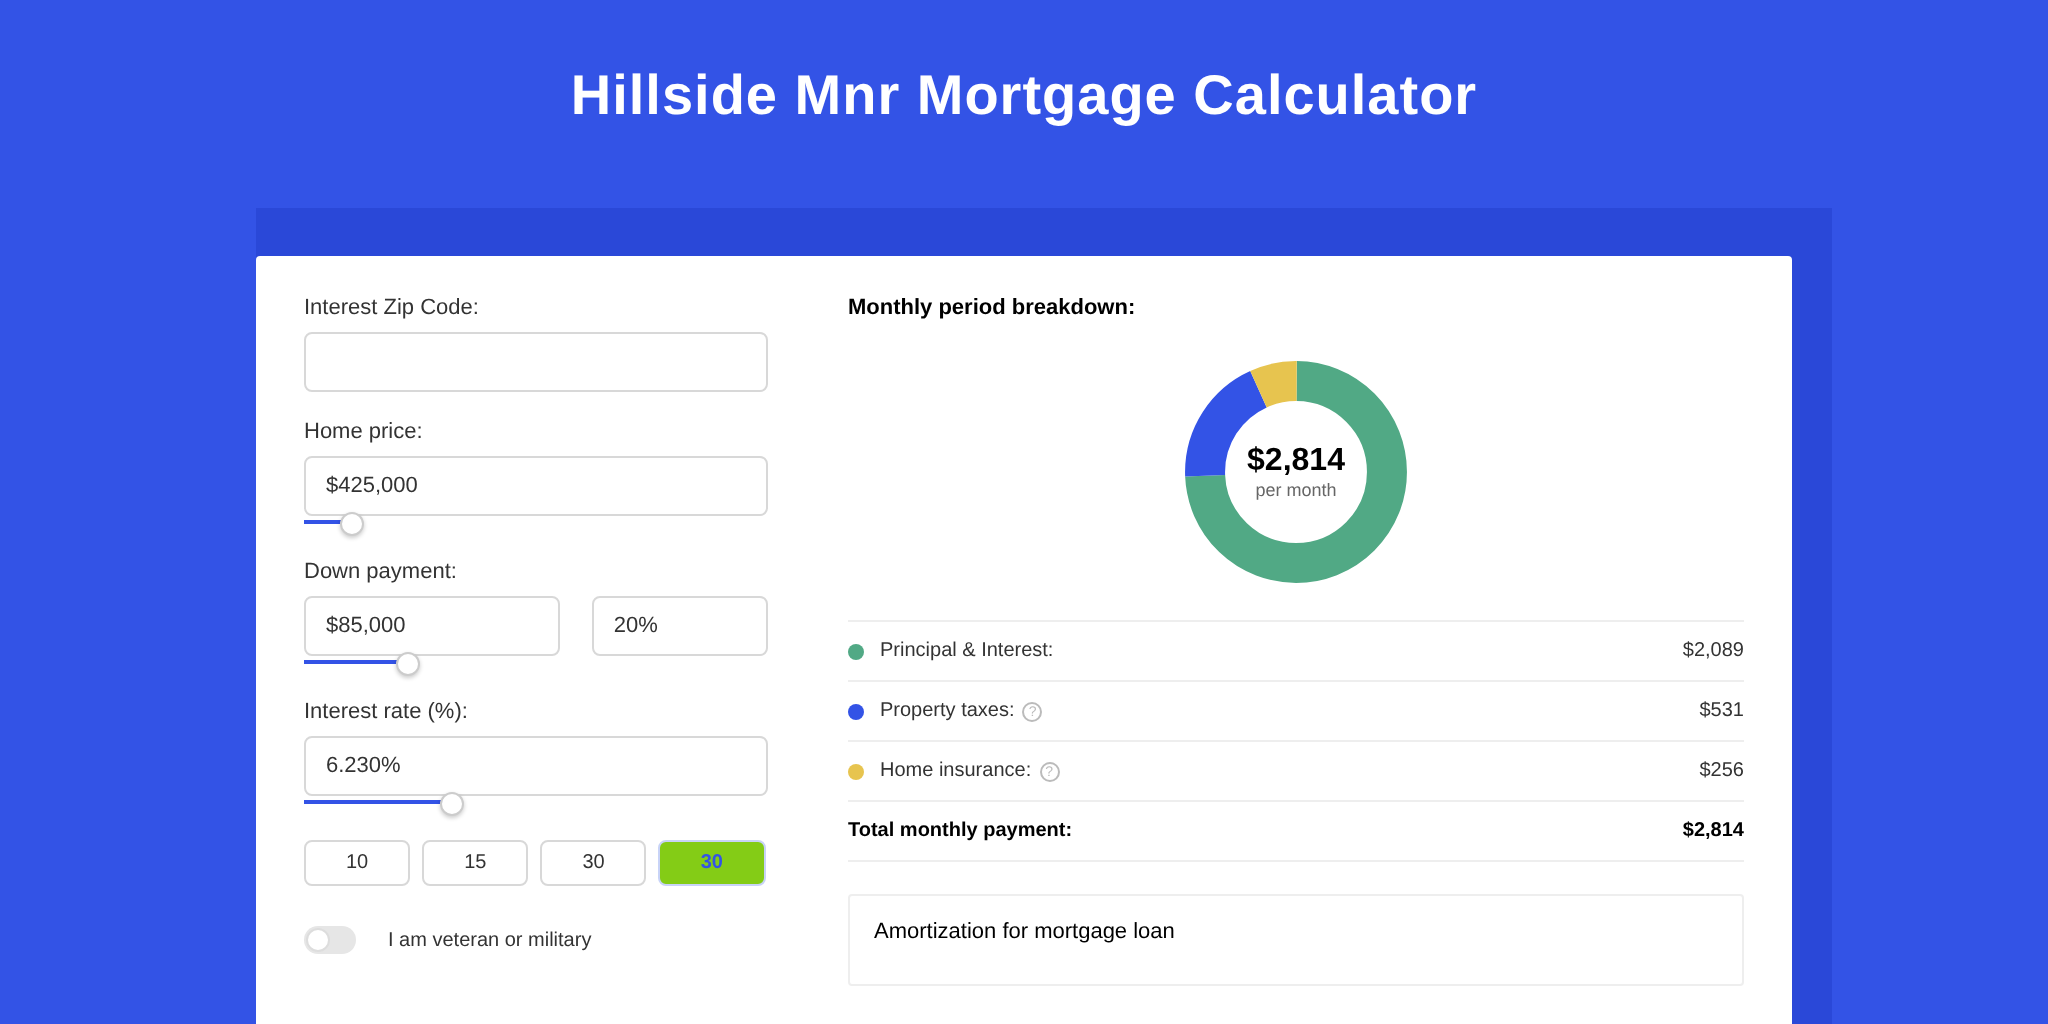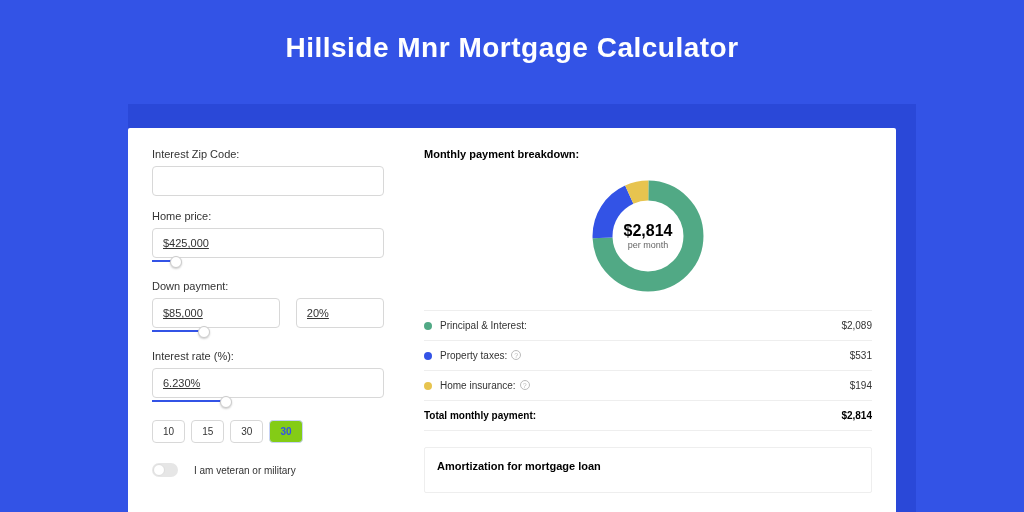--- a/index.html
+++ b/index.html
@@ -57,21 +57,20 @@
     margin-bottom: 10px;
   }
   .text-input {
     width: 100%;
     border: 1px solid #d8d8d8;
     border-radius: 4px;
     padding: 8px 10px;
     font-size: 11px;
     color: #333;
     background: #fff;
-    text-decoration: underline;
   }
   .field-block { margin-bottom: 14px; position: relative; }
   .slider-row {
     position: relative;
     height: 10px;
     margin-top: -2px;
   }
   .slider-track-fill {
     position: absolute;
     left: 0;
@@ -96,21 +95,21 @@
   .two-inputs .text-input:first-child { flex: 1.6; }
   .two-inputs .text-input:last-child { flex: 1; }
   .period-buttons {
     display: flex;
     gap: 6px;
     margin-top: 4px;
   }
   .period-btn {
     border: 1px solid #d8d8d8;
     border-radius: 4px;
-    padding: 5px 10px;
+    padding: 5px 20px;
     font-size: 10px;
     color: #333;
     background: #fff;
     cursor: pointer;
   }
   .period-btn.active {
     background: #84cc16;
     color: #3353e6;
     border-color: #c8d3f7;
     font-weight: 700;
@@ -181,21 +180,21 @@
     flex-shrink: 0;
   }
   .dot.green { background: #51a985; }
   .dot.blue { background: #3353e6; }
   .dot.yellow { background: #e7c44f; }
   .legend-label {
     font-size: 10px;
     color: #333;
     flex: 1;
     display: flex;
-    align-items: flex-start;
+    align-items: flex-end;
     gap: 4px;
   }
   .legend-val {
     font-size: 10px;
     color: #333;
   }
   .legend-row.total .legend-label,
   .legend-row.total .legend-val {
     font-weight: 700;
     color: #000;
@@ -213,21 +212,21 @@
     line-height: 1;
   }
   .amort-box {
     margin-top: 16px;
     border: 1px solid #eee;
     border-radius: 2px;
     padding: 12px;
   }
   .amort-title {
     font-size: 11px;
-    font-weight: 700;
+    font-weight: 400;
     margin-bottom: 8px;
   }
   .amort-text {
     font-size: 9px;
     color: #555;
     line-height: 1.5;
   }
 </style>
 </head>
 <body>
@@ -287,21 +286,21 @@
     <div class="toggle-row">
       <div class="toggle">
         <div class="knob"></div>
       </div>
       <div class="toggle-label">I am veteran or military</div>
     </div>
 
   </div>
 
   <div class="right-col">
-    <div class="sec-label-bold">Monthly payment breakdown:</div>
+    <div class="sec-label-bold">Monthly period breakdown:</div>
 
     <div class="donut-wrap">
       <div class="donut">
         <svg viewBox="0 0 42 42">
           <circle cx="21" cy="21" r="15.9155" fill="transparent" stroke="#51a985" stroke-width="7" stroke-dasharray="74.24 25.76" stroke-dashoffset="25"></circle>
           <circle cx="21" cy="21" r="15.9155" fill="transparent" stroke="#3353e6" stroke-width="7" stroke-dasharray="18.87 81.13" stroke-dashoffset="-49.24"></circle>
           <circle cx="21" cy="21" r="15.9155" fill="transparent" stroke="#e7c44f" stroke-width="7" stroke-dasharray="6.89 93.11" stroke-dashoffset="-68.11"></circle>
         </svg>
         <div class="donut-center">
           <div class="donut-amount">$2,814</div>
@@ -328,21 +327,21 @@
         </div>
         <div class="legend-val">$531</div>
       </div>
 
       <div class="legend-row">
         <div class="dot yellow"></div>
         <div class="legend-label">
           <span>Home insurance:</span>
           <span class="info-icon">?</span>
         </div>
-        <div class="legend-val">$194</div>
+        <div class="legend-val">$256</div>
       </div>
 
       <div class="legend-row total">
         <div class="legend-label" style="margin-left:0;">Total monthly payment:</div>
         <div class="legend-val">$2,814</div>
       </div>
 
     </div>
 
     <div class="amort-box">

